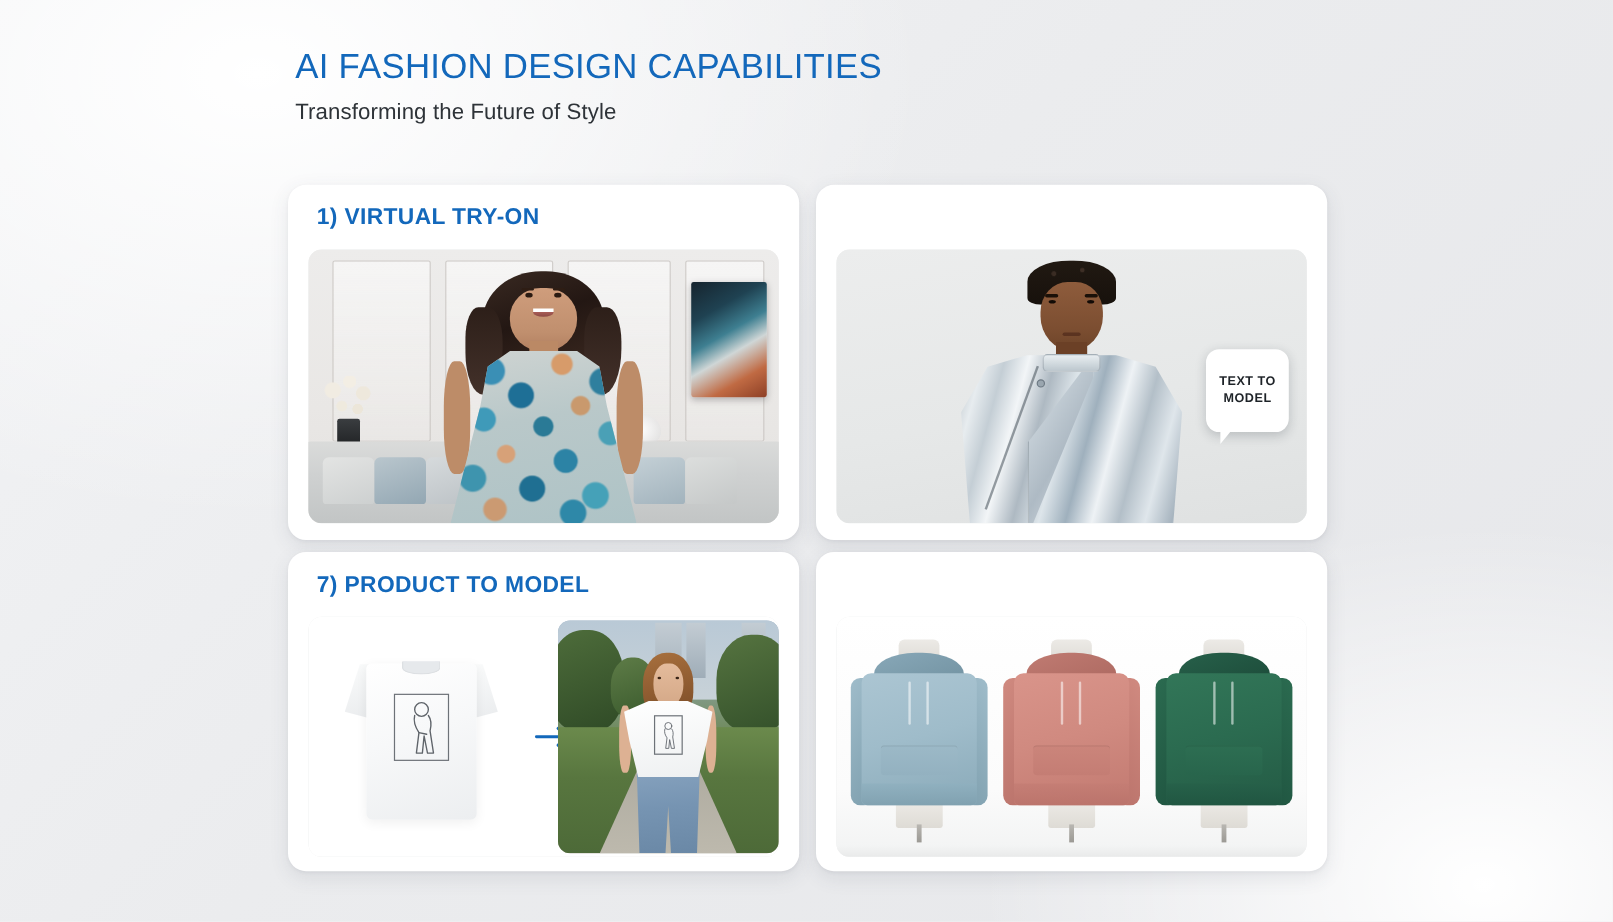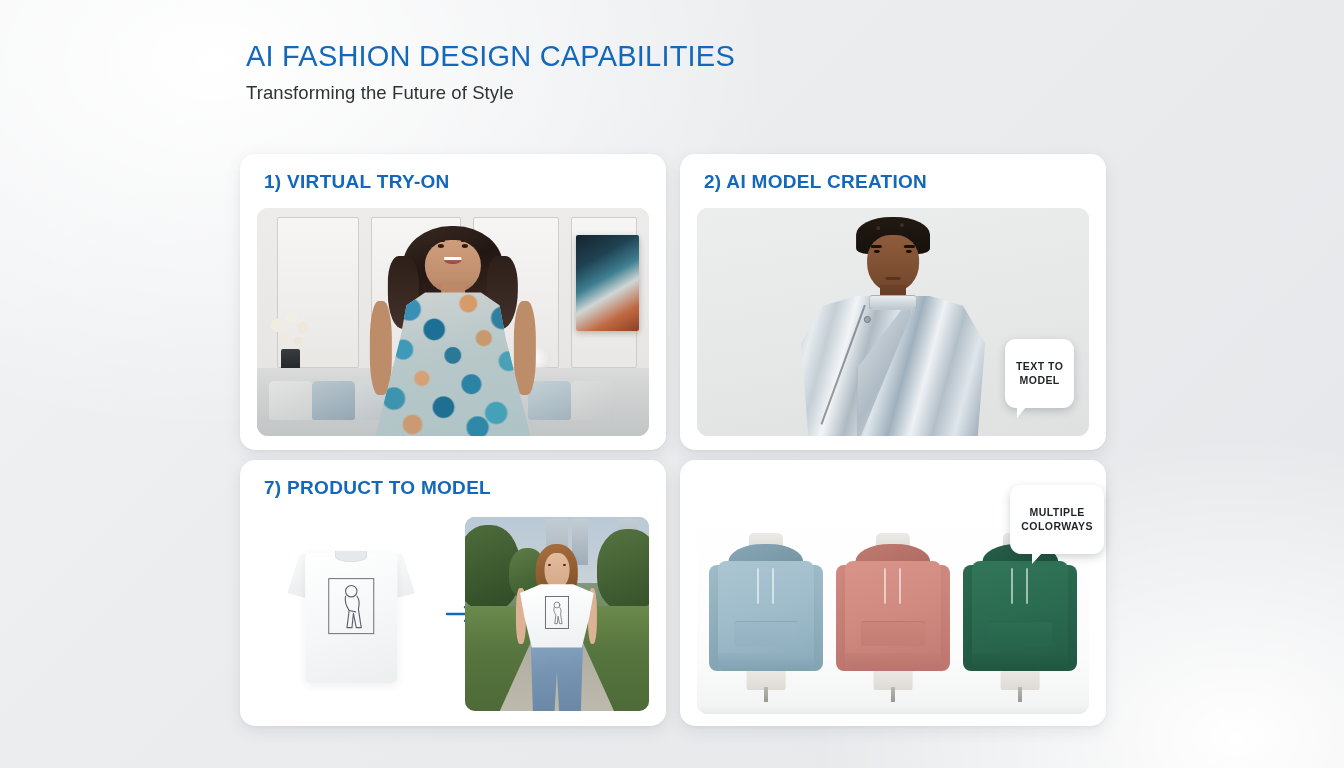--- a/index.html
+++ b/index.html
@@ -318,21 +318,21 @@
   }
   .h-pole { position:absolute; left:50%; transform:translateX(-50%); bottom:2%; width:4px; height:9%; background:linear-gradient(180deg,#b9b7b2,#9b9994); }
   .s4-shelf { position:absolute; left:0; right:0; bottom:0; height:5%; background:linear-gradient(180deg,#f4f5f5,#e9eaea); }
 
   
   .bubble {
     position:absolute; background:#ffffff; border-radius:11px;
     padding:7px 11px; text-align:center;
     font-size:10.5px; font-weight:bold; color:#1e2328;
     letter-spacing:.45px; line-height:1.32; white-space:pre-line;
-    box-shadow:0 3px 9px rgba(40,48,60,.22); z-index:9;margin-top:48px;
+    box-shadow:0 3px 9px rgba(40,48,60,.22); z-index:9;
   }
   .bubble::after {
     content:""; position:absolute; width:0; height:0;
     border-style:solid;
   }
   .bub-text { display:block; }
   .b-text-model { left:308px; top:83px; }
   .b-text-model::after {
     left:12px; bottom:-10px;
     border-width:11px 9px 0 0; border-color:#ffffff transparent transparent transparent;
@@ -387,21 +387,20 @@
             <div class="s1-neck"></div>
             <div class="s1-arm l"></div>
             <div class="s1-arm r"></div>
             <div class="s1-dress"></div>
           </div>
         </div>
       </div>
     </div>
 
     <div class="card card2">
-      <div class="card-title">2) AI MODEL CREATION</div>
       <div class="media">
         <div class="sc">
           <div class="s2-bg"></div>
           <div class="s2-m">
             <div class="s2-hair"></div>
             <div class="s2-face"></div>
             <div class="s2-brow l"></div>
             <div class="s2-brow r"></div>
             <div class="s2-eye l"></div>
             <div class="s2-eye r"></div>
@@ -530,20 +529,16 @@
               <div class="h-string l"></div>
               <div class="h-string r"></div>
               <div class="h-pocket" style="background:linear-gradient(180deg,#2d6e52,#28654c);"></div>
               <div class="h-cuffline" style="background:linear-gradient(180deg,#266049,#1f5440);"></div>
             </div>
 
           </div>
           <div class="s4-shelf"></div>
         </div>
       </div>
-      <div class="bubble b-colorways">
-        <span class="bub-text">MULTIPLE
-COLORWAYS</span>
-      </div>
     </div>
 
   </div>
 </div>
 
 </body></html>

